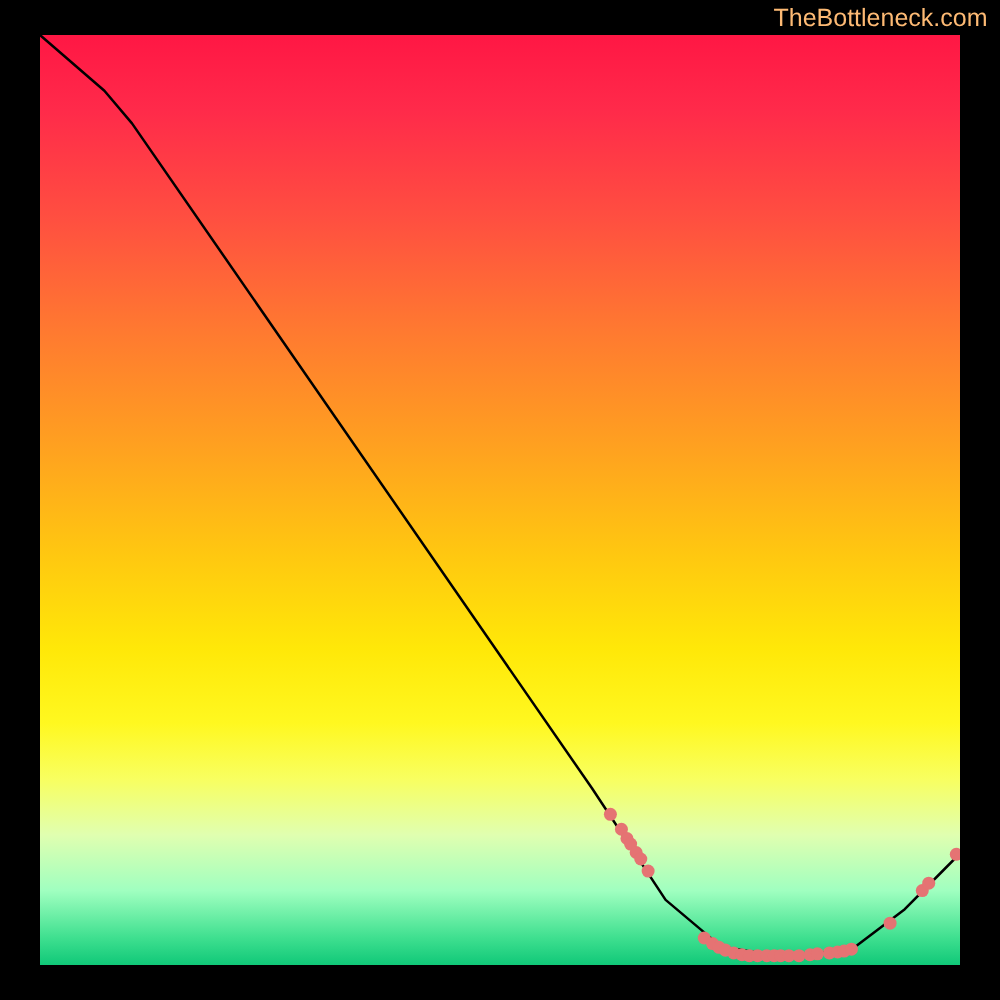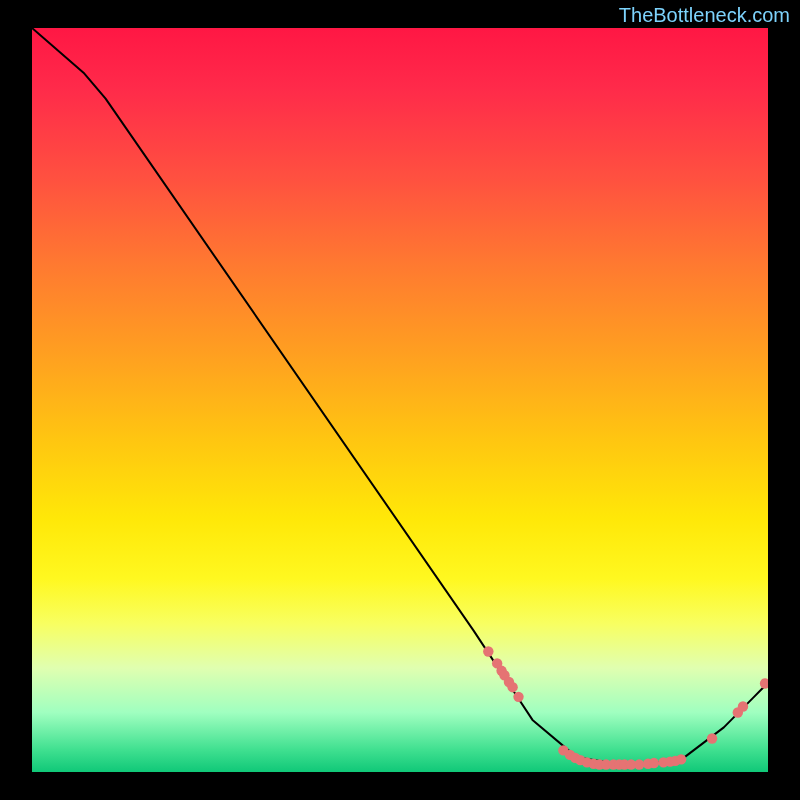--- a/index.html
+++ b/index.html
@@ -12,21 +12,21 @@
   }
   .container {
     width: 800px;
     height: 800px;
     position: relative;
   }
   .watermark {
     position: absolute;
     top: 4px;
     right: 10px;
-    color: #7dd3fc;
+    color: #fdba74;
     font-size: 20px;
     font-weight: normal;
     z-index: 10;
     text-align: center;
   }
   .plot-area {
     position: absolute;
     left: 32px;
     top: 28px;
     width: 736px;

